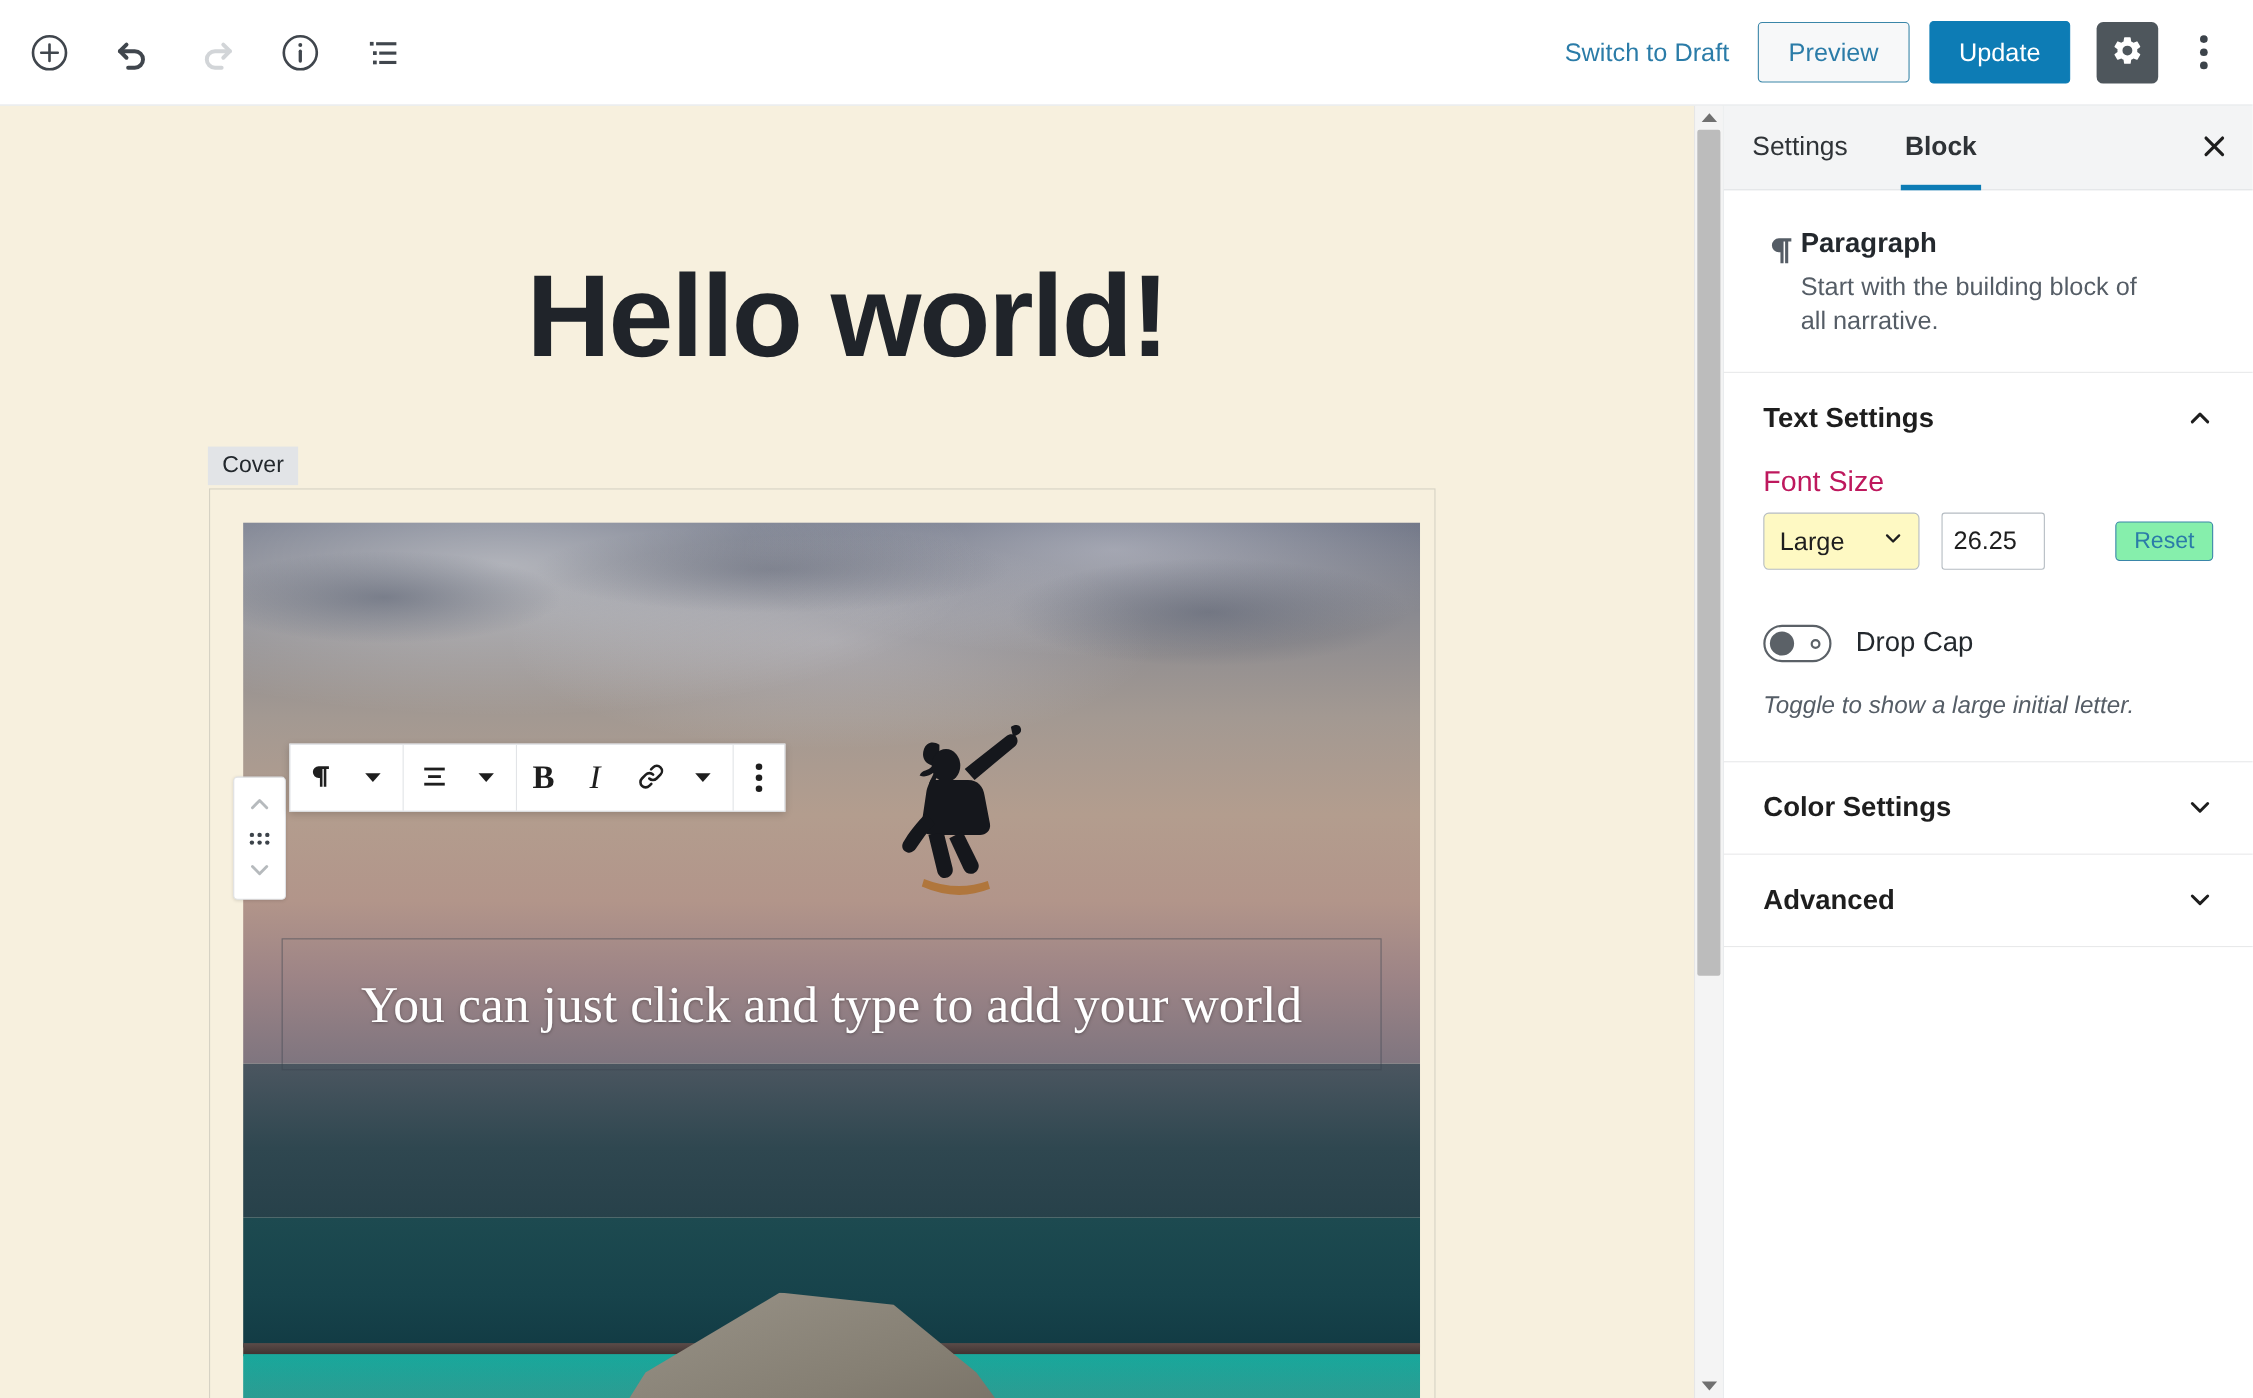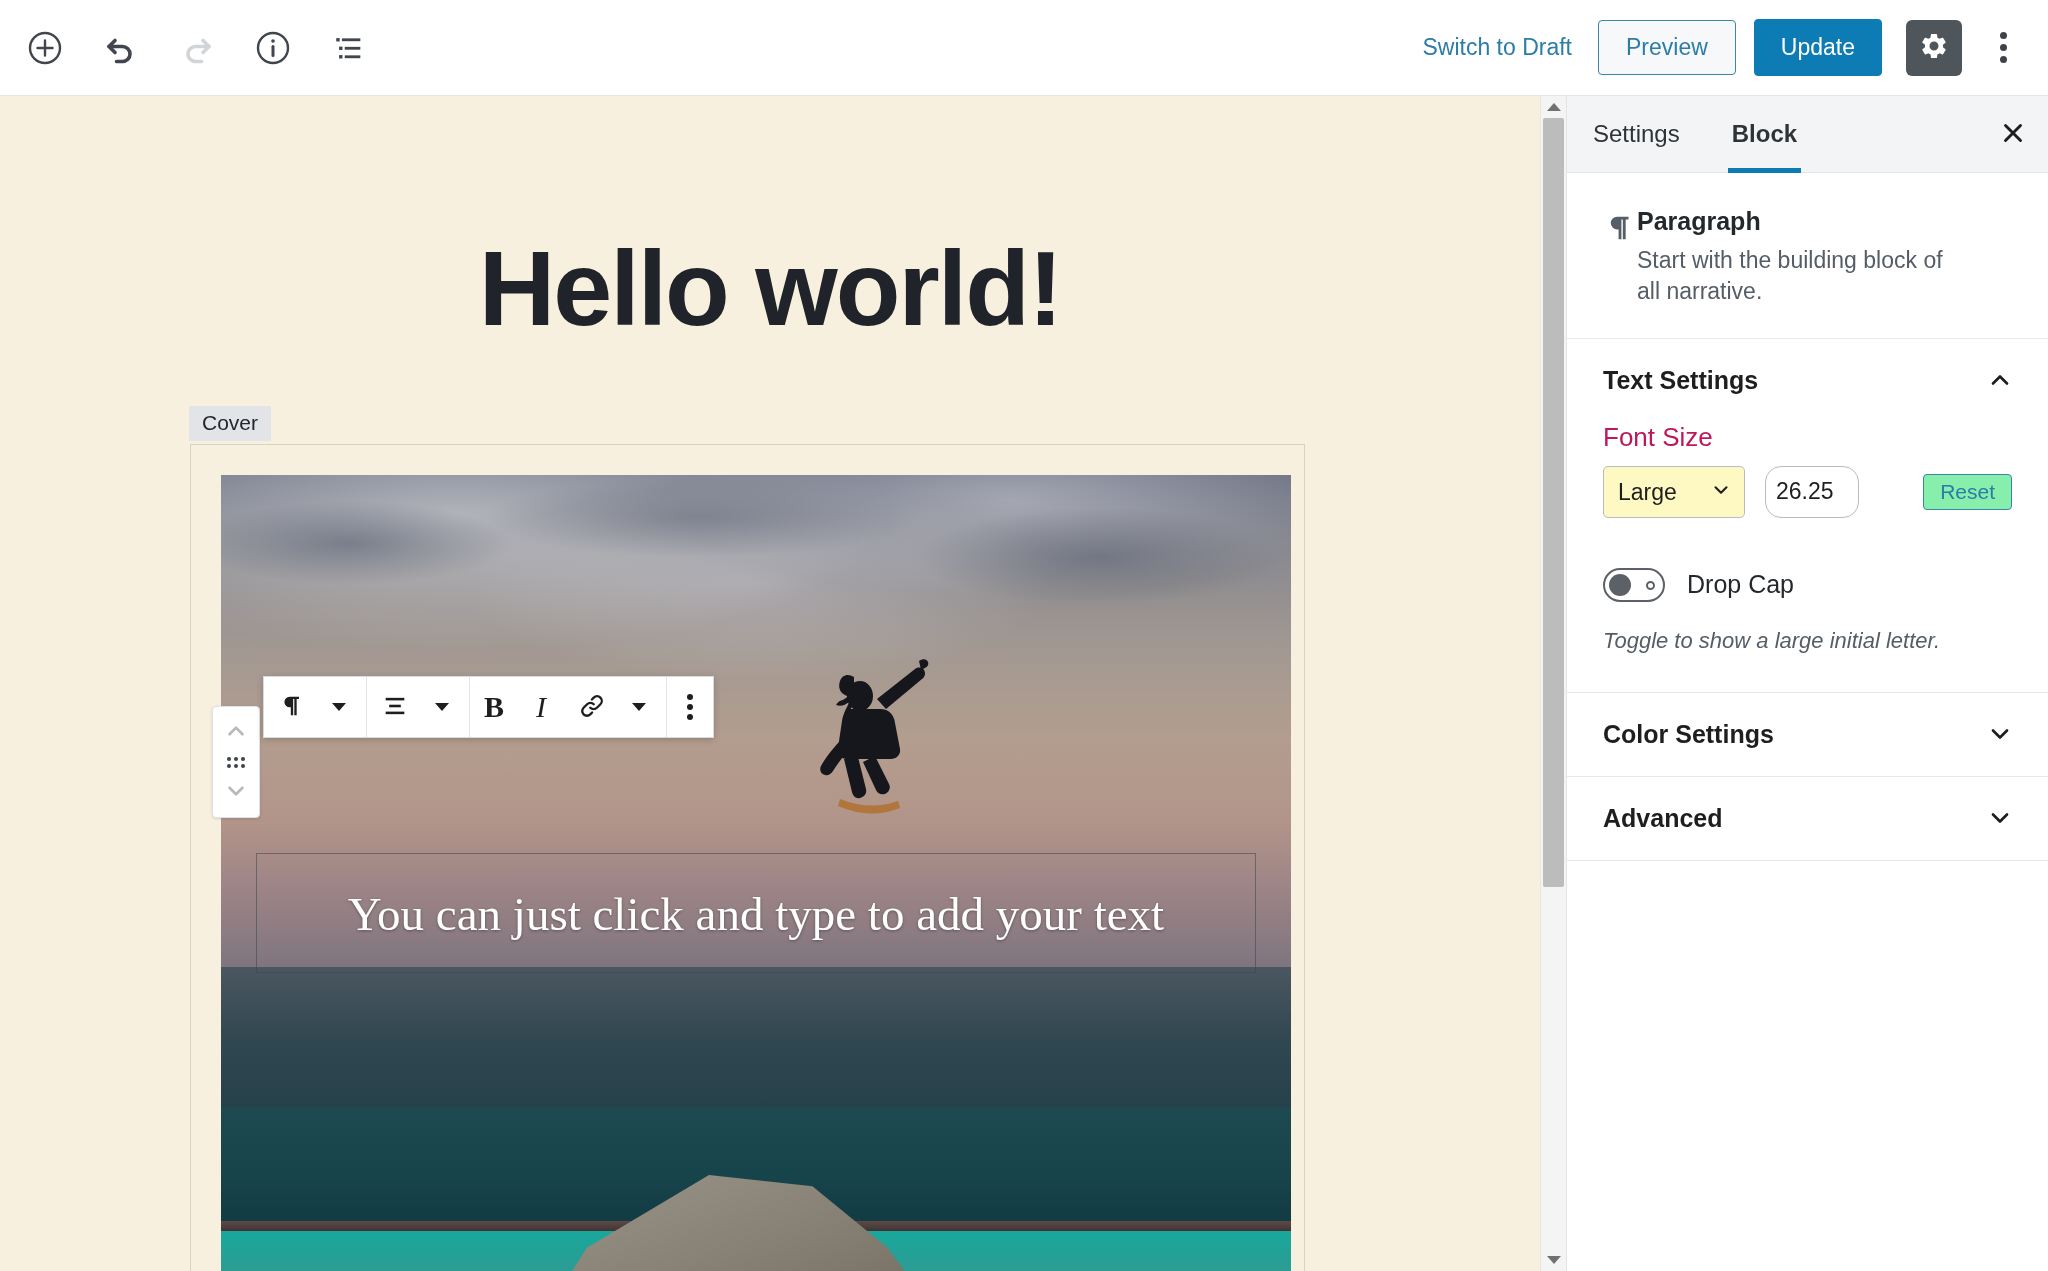--- a/index.html
+++ b/index.html
@@ -260,21 +260,21 @@
   .select-wrap { position: relative; }
   .fs-select {
     appearance: none; -webkit-appearance: none;
     width: 142px; height: 52px;
     border: 1px solid #b5bcc2; border-radius: 5px; background: #fef9c3;
     font-size: 23px; color: #1e1e1e; padding: 0 38px 0 14px;
     font-family: "Liberation Sans", sans-serif; cursor: pointer;
   }
   .sel-chev { position: absolute; right: 13px; top: 50%; transform: translateY(-50%); pointer-events: none; color: #1e1e1e; }
   .fs-number {
-    width: 94px; height: 52px; border: 1px solid #b5bcc2; border-radius: 16px;
+    width: 94px; height: 52px; border: 1px solid #b5bcc2; border-radius: 3px;
     font-size: 23px; color: #1e1e1e; padding: 0 10px;
     font-family: "Liberation Sans", sans-serif;
   }
   .btn-reset {
     height: 36px; padding: 0 16px; border: 1px solid #3a86a8; border-radius: 4px;
     background: #86efac; color: #2b7ca8; font-size: 21px; cursor: pointer;
     font-family: "Liberation Sans", sans-serif; margin-left: auto;
   }
 
   .toggle-row { display: flex; align-items: center; gap: 22px; margin-top: 50px; }
@@ -396,21 +396,21 @@
                     <path d="M82 114 l8 32 c1 5 -2 8 -6 9 c-4 1 -7 -2 -8 -6 l-8 -33 z"></path>
                     <path d="M99 113 l14 28 c2 4 0 8 -4 10 c-4 1 -7 0 -9 -4 l-13 -28 z"></path>
                   </g>
                   <g fill="#b0763c">
                     <path d="M64 156 q30 12 58 2 l2 7 q-30 12 -62 -2 z"></path>
                   </g>
                 </svg>
               </div>
 
               <div class="para-select"></div>
-              <div class="cover-text">You can just click and type to add your text</div>
+              <div class="cover-text">You can just click and type to add your world</div>
             </div>
           </div>
 
           <div class="mover">
             <button class="mover-btn">
               <span>
                 <svg width="26" height="26" viewBox="0 0 24 24" fill="none" stroke="currentColor" stroke-width="2.4" stroke-linecap="round" stroke-linejoin="round">
                     <path d="M6 15l6-6 6 6"></path>
                   </svg>
               </span>

